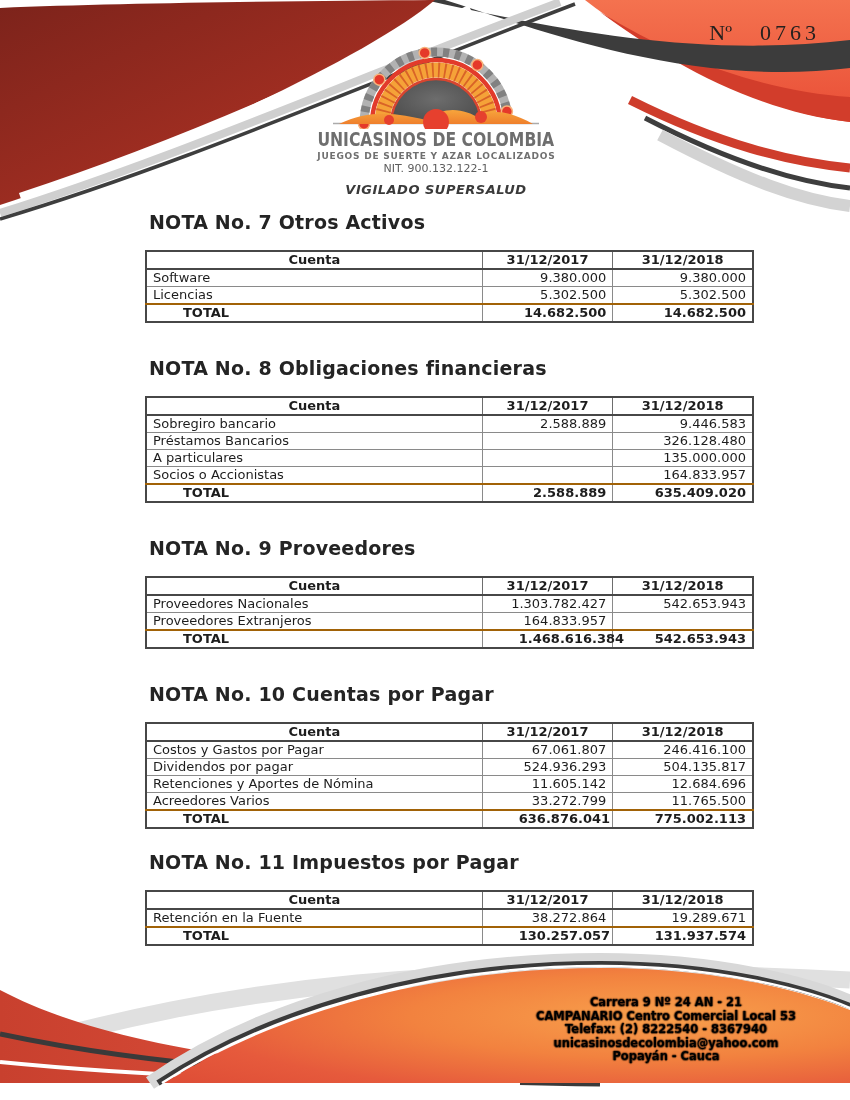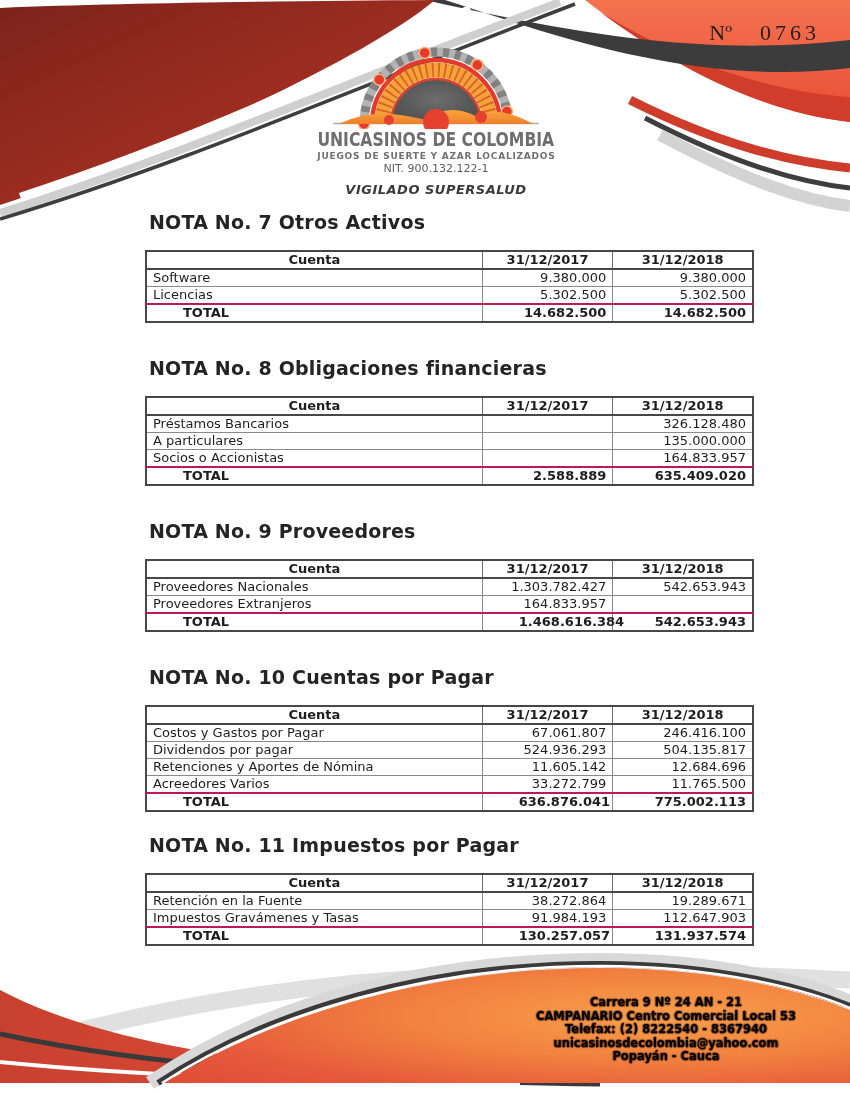--- a/index.html
+++ b/index.html
@@ -27,21 +27,21 @@
   .note-title{font-size:19px;font-weight:700;color:#242424;margin:0 0 17px 4px;letter-spacing:.2px;}
   .note-table{width:100%;border-collapse:collapse;font-size:13px;color:#1d1d1d;
       border:2px solid #474747;margin:0 0 34px 0;table-layout:fixed;}
   .note-section:nth-of-type(4) .note-table{margin-bottom:22px;}
   .col-name{width:55.4%;} .col-y2017{width:21.5%;} .col-y2018{width:23.1%;}
   .note-table th{font-weight:700;text-align:center;border:1px solid #6d6d6d;
       border-bottom:2px solid #474747;padding:1px 6px;line-height:14px;}
   .note-table td{border:1px solid #8a8a8a;border-top-color:#9c9c9c;padding:1px 6px;line-height:14px;}
   .c-name{text-align:left;padding-left:5px;}
   .c-num{text-align:right;padding-right:7px;}
-  .total td{font-weight:700;border-top:2px solid #be185d;padding-left:36px;}
+  .total td{font-weight:700;border-top:2px solid #a16207;padding-left:36px;}
   
   .footer-art{position:absolute;top:950px;left:0;width:850px;height:150px;}
   .footer-contact{position:absolute;top:995px;left:488px;width:356px;text-align:center;
       font-size:12.5px;font-weight:700;line-height:13.5px;color:#000000;
       text-shadow:0 1px 1px rgba(92,50,22,.85),0 -1px 1px rgba(92,50,22,.55),
                   1px 0 1px rgba(92,50,22,.65),-1px 0 1px rgba(92,50,22,.65);}
   .footer-contact .line{display:block;transform:scaleX(.92);transform-origin:center;white-space:nowrap;}
 </style>
 </head>
 <body>
@@ -177,20 +177,25 @@
           </colgroup>
           <thead>
             <tr>
               <th>Cuenta</th>
               <th>31/12/2017</th>
               <th>31/12/2018</th>
             </tr>
           </thead>
           <tbody>
             <tr>
+              <td class="c-name">Sobregiro bancario</td>
+              <td class="c-num">2.588.889</td>
+              <td class="c-num">9.446.583</td>
+            </tr>
+            <tr>
               <td class="c-name">Préstamos Bancarios</td>
               <td class="c-num"></td>
               <td class="c-num">326.128.480</td>
             </tr>
             <tr>
               <td class="c-name">A particulares</td>
               <td class="c-num"></td>
               <td class="c-num">135.000.000</td>
             </tr>
             <tr>
@@ -297,25 +302,20 @@
               <th>Cuenta</th>
               <th>31/12/2017</th>
               <th>31/12/2018</th>
             </tr>
           </thead>
           <tbody>
             <tr>
               <td class="c-name">Retención en la Fuente</td>
               <td class="c-num">38.272.864</td>
               <td class="c-num">19.289.671</td>
-            </tr>
-            <tr>
-              <td class="c-name">Impuestos Gravámenes y Tasas</td>
-              <td class="c-num">91.984.193</td>
-              <td class="c-num">112.647.903</td>
             </tr>
             <tr class="total">
               <td class="c-name">TOTAL</td>
               <td class="c-num">130.257.057</td>
               <td class="c-num">131.937.574</td>
             </tr>
           </tbody>
         </table>
       </section>
     </main>

